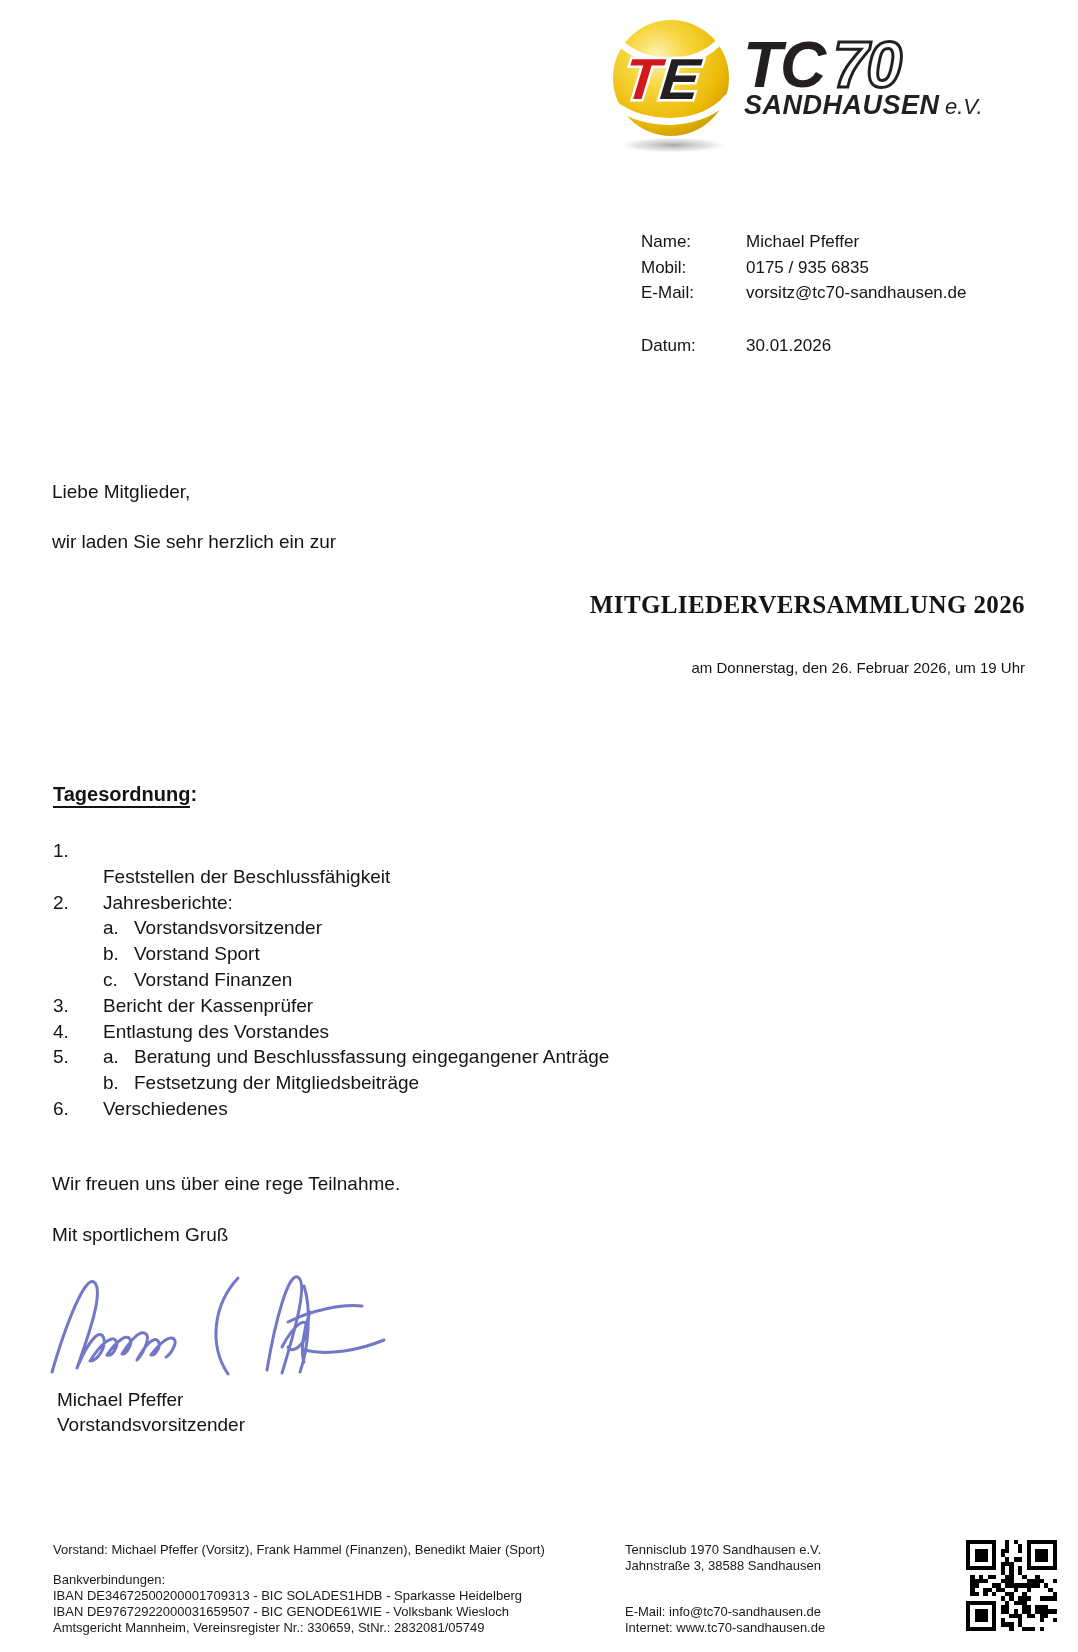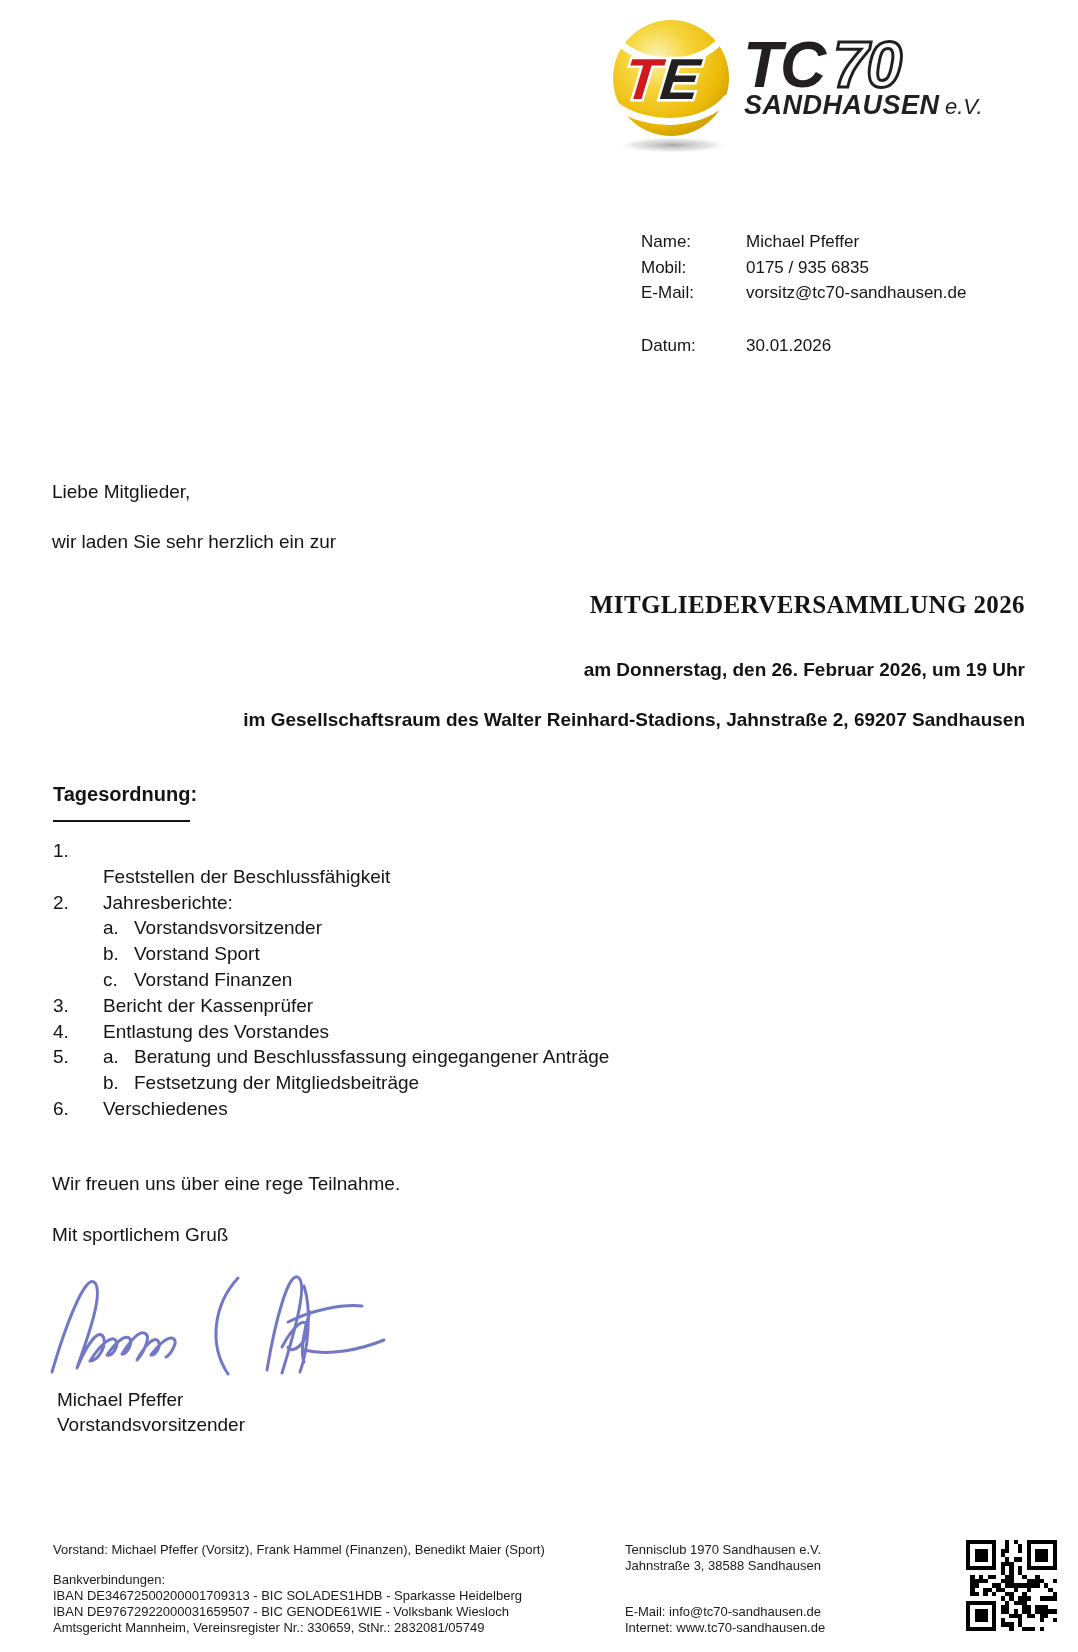--- a/index.html
+++ b/index.html
@@ -13,25 +13,25 @@
   .contact{left:641px;top:229px;font-size:17px;}
   .contact-row{display:flex;height:25.5px;line-height:25.5px;}
   .contact-label{width:105px;}
   .contact-value{white-space:nowrap;}
   .datum-row{left:641px;top:336px;font-size:17px;display:flex;}
   .body-text{font-size:19px;}
   .salutation{left:52px;top:481px;}
   .intro{left:52px;top:531px;}
   .center-wrap{left:53px;width:972px;text-align:right;}
   .doc-title{top:591px;font-family:"Liberation Serif",serif;font-weight:bold;font-size:25px;letter-spacing:.4px;}
-  .bold-line{font-weight:bold;font-size:19px;}
+  .bold-line{font-weight:normal;font-size:15px;}
   .date-line{top:659px;}
   .location-line{top:709px;}
   .agenda-head{left:53px;top:783px;font-size:20px;font-weight:bold;}
-  .agenda-head .uline{border-bottom:2.5px solid #141414;padding-bottom:15px;}
+  .agenda-head .uline{border-bottom:2.5px solid #141414;padding-bottom:1px;}
   .agenda{left:53px;top:838px;font-size:19px;}
   .agenda-row{display:flex;height:25.8px;line-height:25.8px;white-space:nowrap;}
   .a-num{width:50px;flex:0 0 50px;}
   .a-letter{width:31px;flex:0 0 31px;}
   .closing{left:52px;top:1173px;}
   .greeting{left:52px;top:1224px;}
   .sig-block{left:42px;top:1250px;width:370px;height:140px;}
   .signer-name{left:57px;top:1389px;font-size:19px;}
   .signer-role{left:57px;top:1414px;font-size:19px;}
   .footer{font-size:13px;line-height:16px;color:#1a1a1a;}
@@ -97,21 +97,20 @@
   <div class="abs datum-row">
     <span class="contact-label">Datum:</span>
     <span class="contact-value">30.01.2026</span>
   </div>
 
   <div class="abs body-text salutation">Liebe Mitglieder,</div>
   <div class="abs body-text intro">wir laden Sie sehr herzlich ein zur</div>
 
   <div class="abs center-wrap doc-title">MITGLIEDERVERSAMMLUNG 2026</div>
   <div class="abs center-wrap bold-line date-line">am Donnerstag, den 26. Februar 2026, um 19 Uhr</div>
-  <div class="abs center-wrap bold-line location-line">im Gesellschaftsraum des Walter Reinhard-Stadions, Jahnstraße 2, 69207 Sandhausen</div>
 
   <div class="abs agenda-head"><span class="uline">Tagesordnung</span><span>:</span></div>
 
   <div class="abs agenda">
     <div class="agenda-row">
       <span class="a-num">1.</span>
     </div>
     <div class="agenda-row">
       <span class="a-num"></span>
       <span>Feststellen der Beschlussfähigkeit</span>

